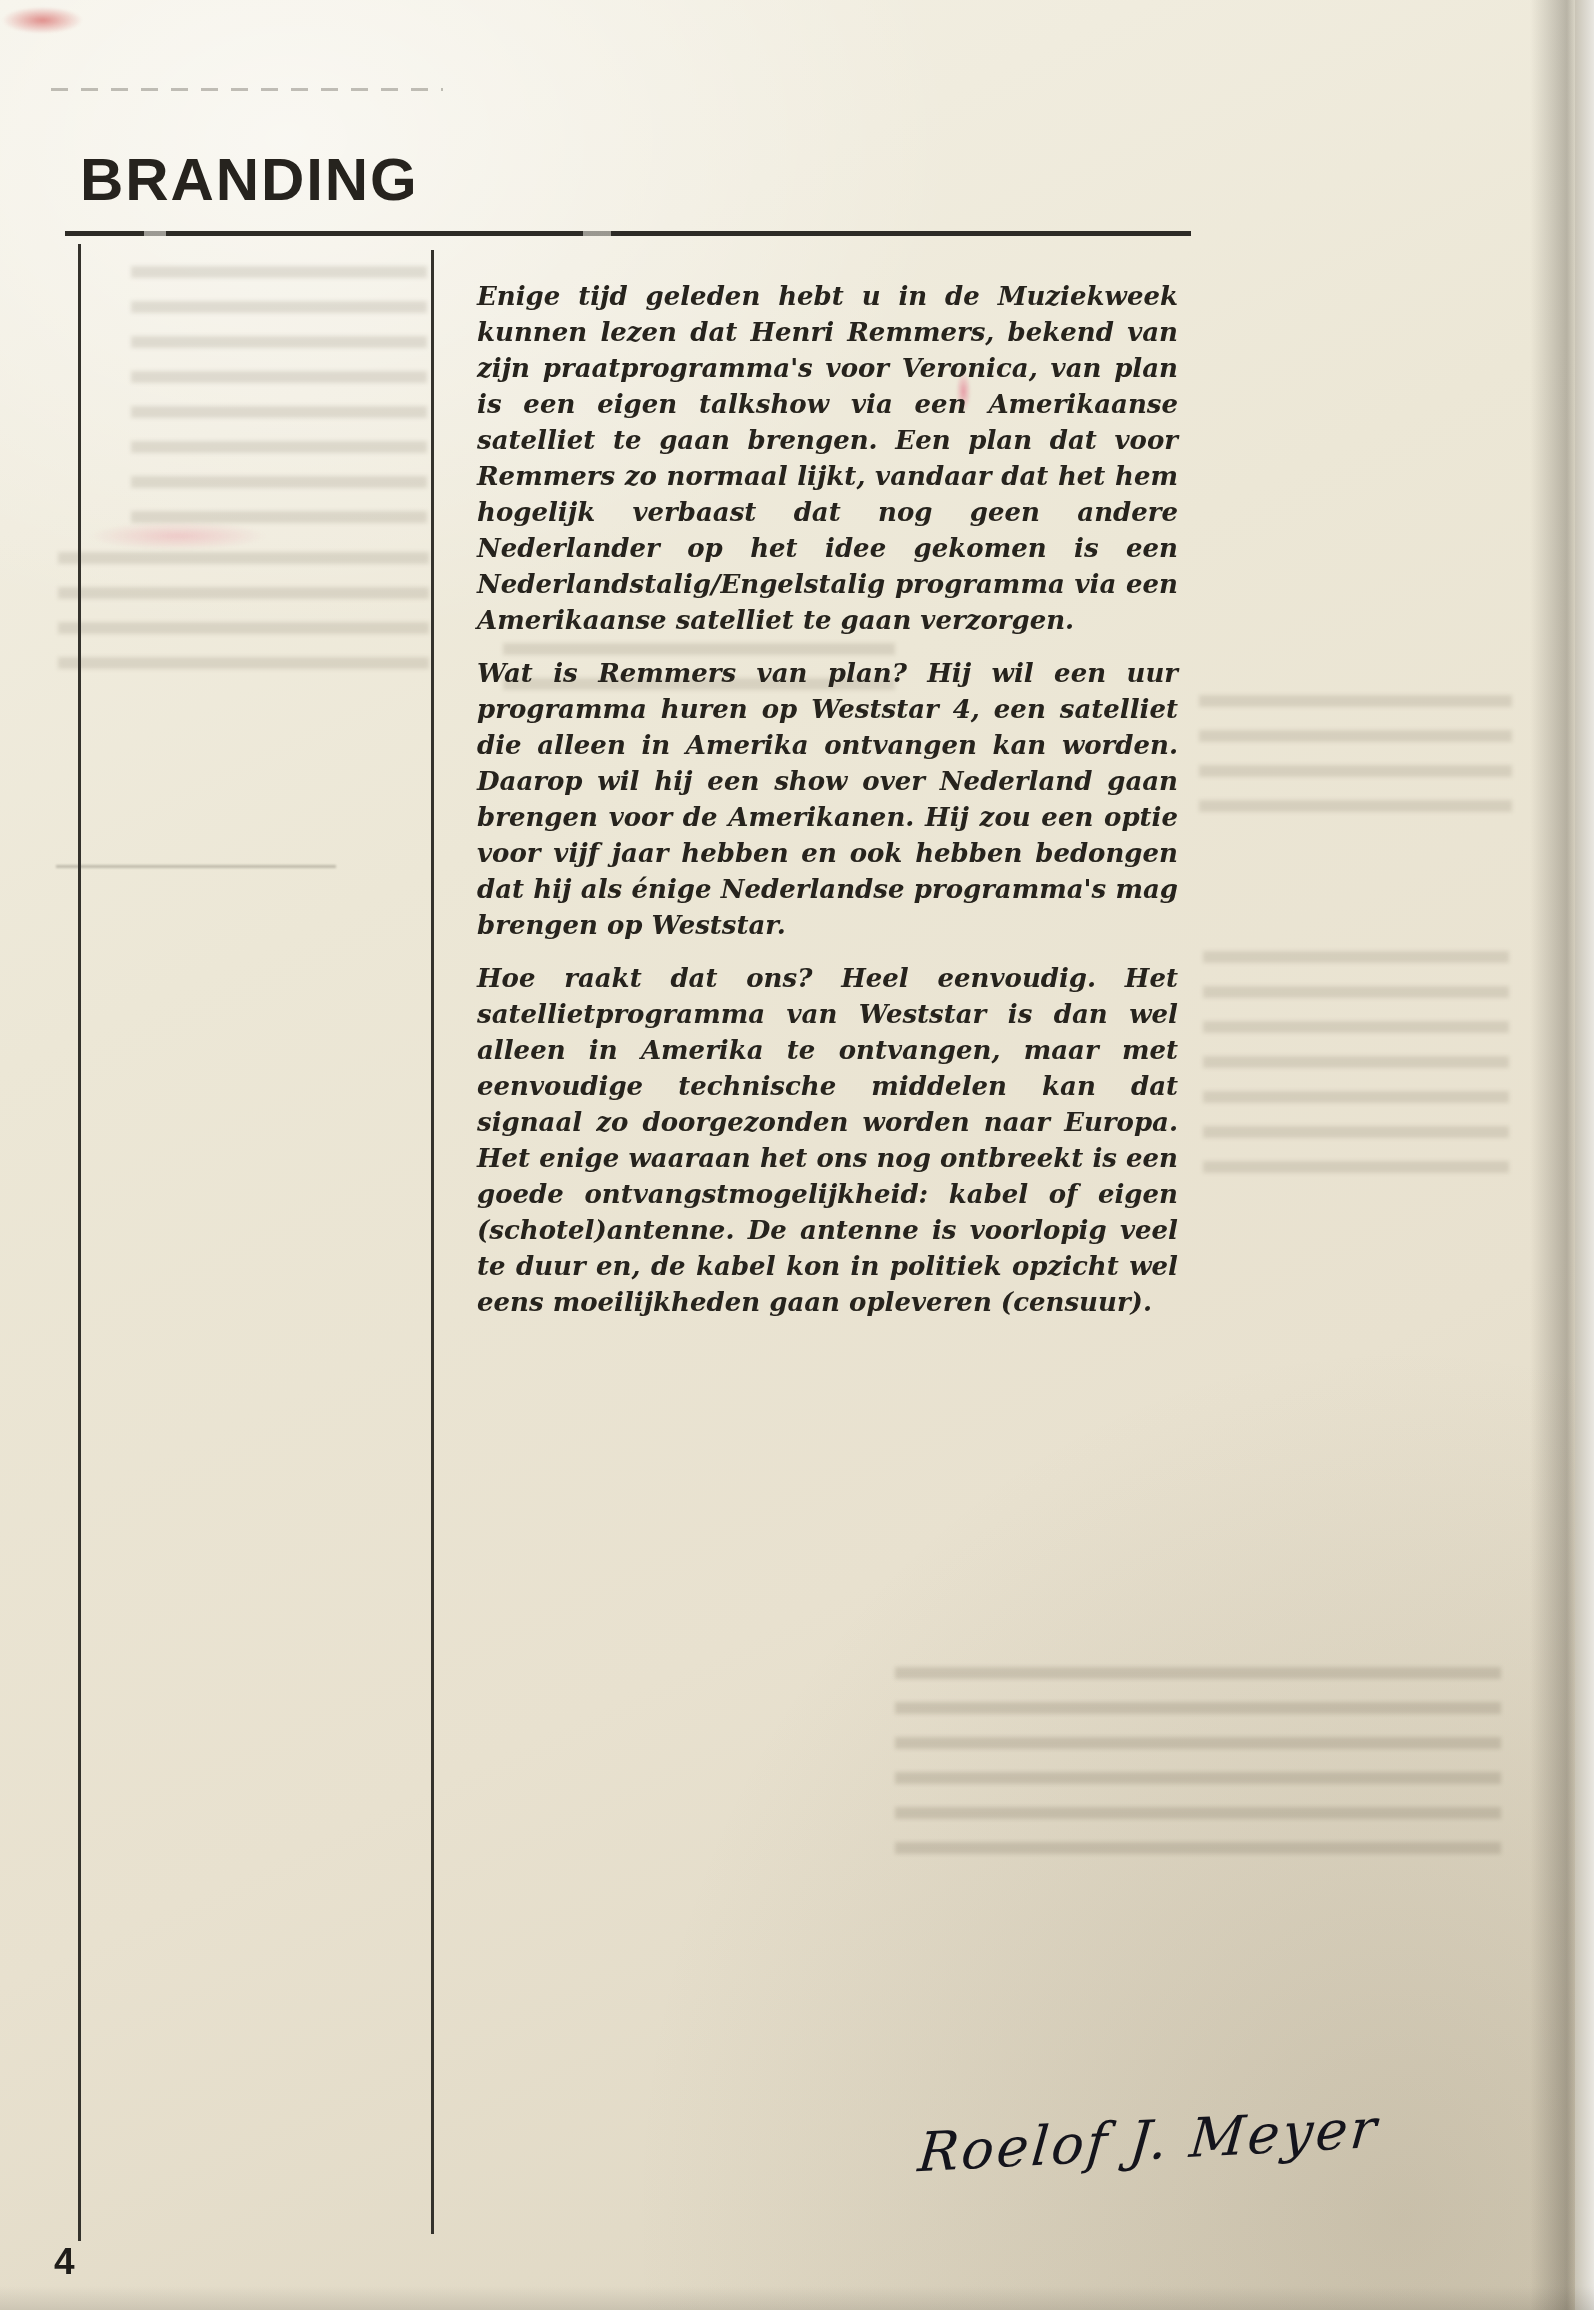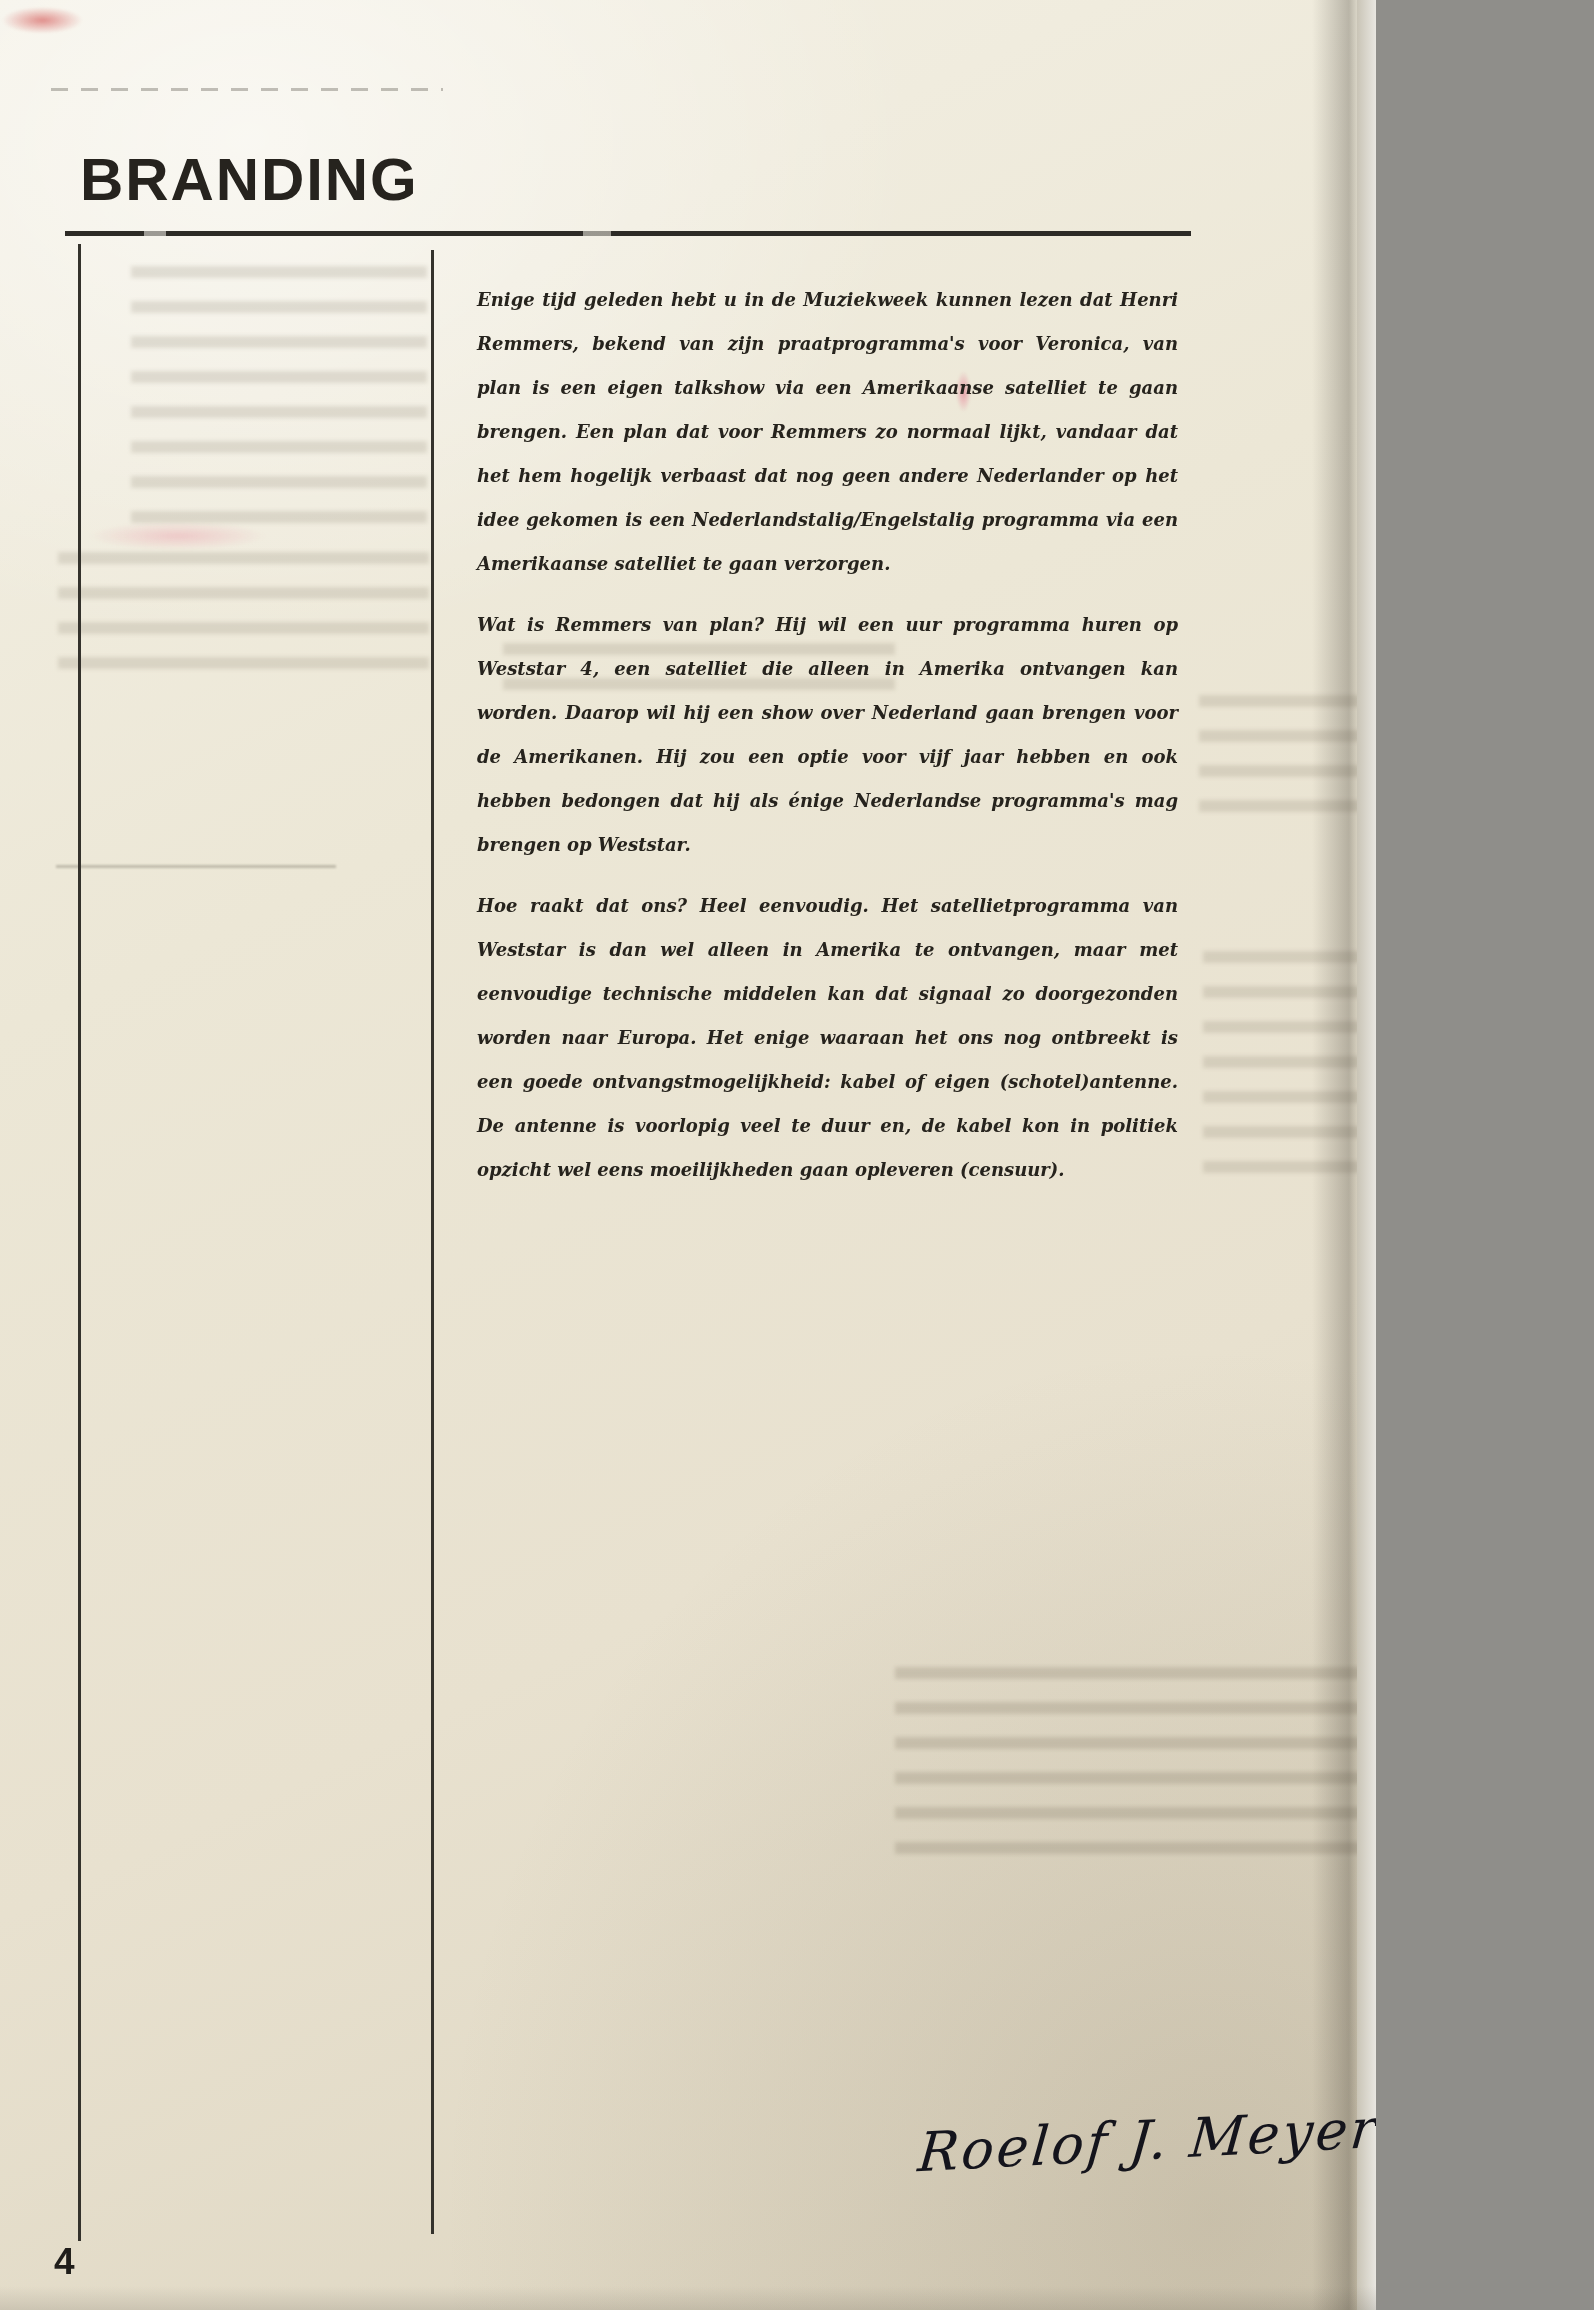--- a/index.html
+++ b/index.html
@@ -1,20 +1,20 @@
 <!DOCTYPE html>
 <html style="font-size:15px"><head>
 <meta charset="utf-8">
 <style>
   * { box-sizing: border-box; }
   html, body { margin: 0; padding: 0; background: #8f8e8a; }
 
   .scan {
     position: relative;
-    width: 1376px;
+    width: 1594px;
     height: 2310px;
     overflow: hidden;
     background:
       radial-gradient(1119px 839px at 18% 6%, rgba(255,255,255,0.55), rgba(255,255,255,0) 60%),
       radial-gradient(1398px 1585px at 88% 96%, rgba(115,100,75,0.20), rgba(115,100,75,0) 55%),
       linear-gradient(155deg, #f4f1e6 0%, #ece7d6 35%, #e8e1cf 65%, #dcd4bf 100%);
     font-family: "Liberation Sans", sans-serif;
   }
 
   
@@ -104,22 +104,22 @@
     font-family: "DejaVu Serif", serif;
     font-style: italic; font-weight: bold;
     font-size: 43px; letter-spacing: 0.9px;
     margin: 13px 0 52px 0;
     color: #23201b;
   }
   .article p {
     font-family: "DejaVu Serif", serif;
     font-style: italic;
     font-weight: 600;
-    font-size: 18px;
-    line-height: 44px;
+    font-size: 26px;
+    line-height: 36px;
     text-align: justify;
     margin: 0 0 17px 0;
     color: #26231d;
   }
 
   .signature {
     position: absolute; left: 918px; top: 2109px;
     font-family: "DejaVu Serif", serif;
     font-style: italic;
     font-size: 54px;

